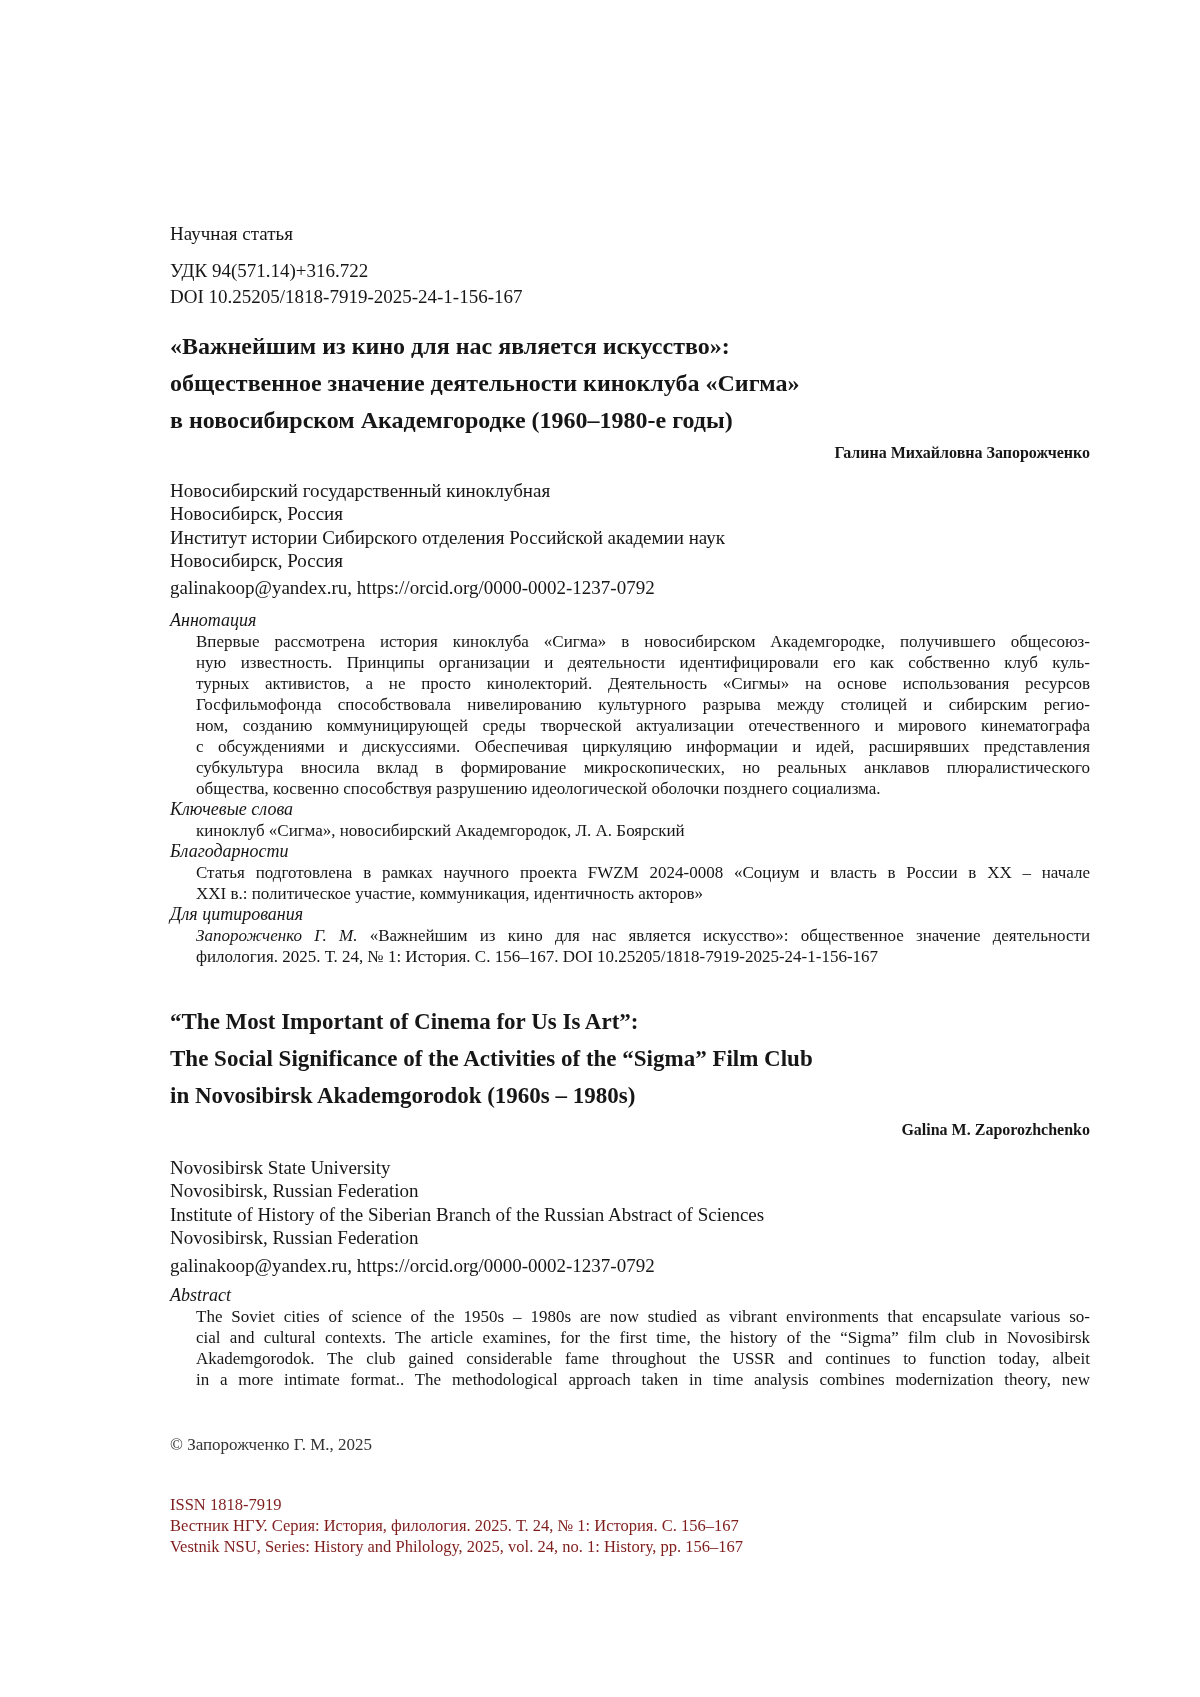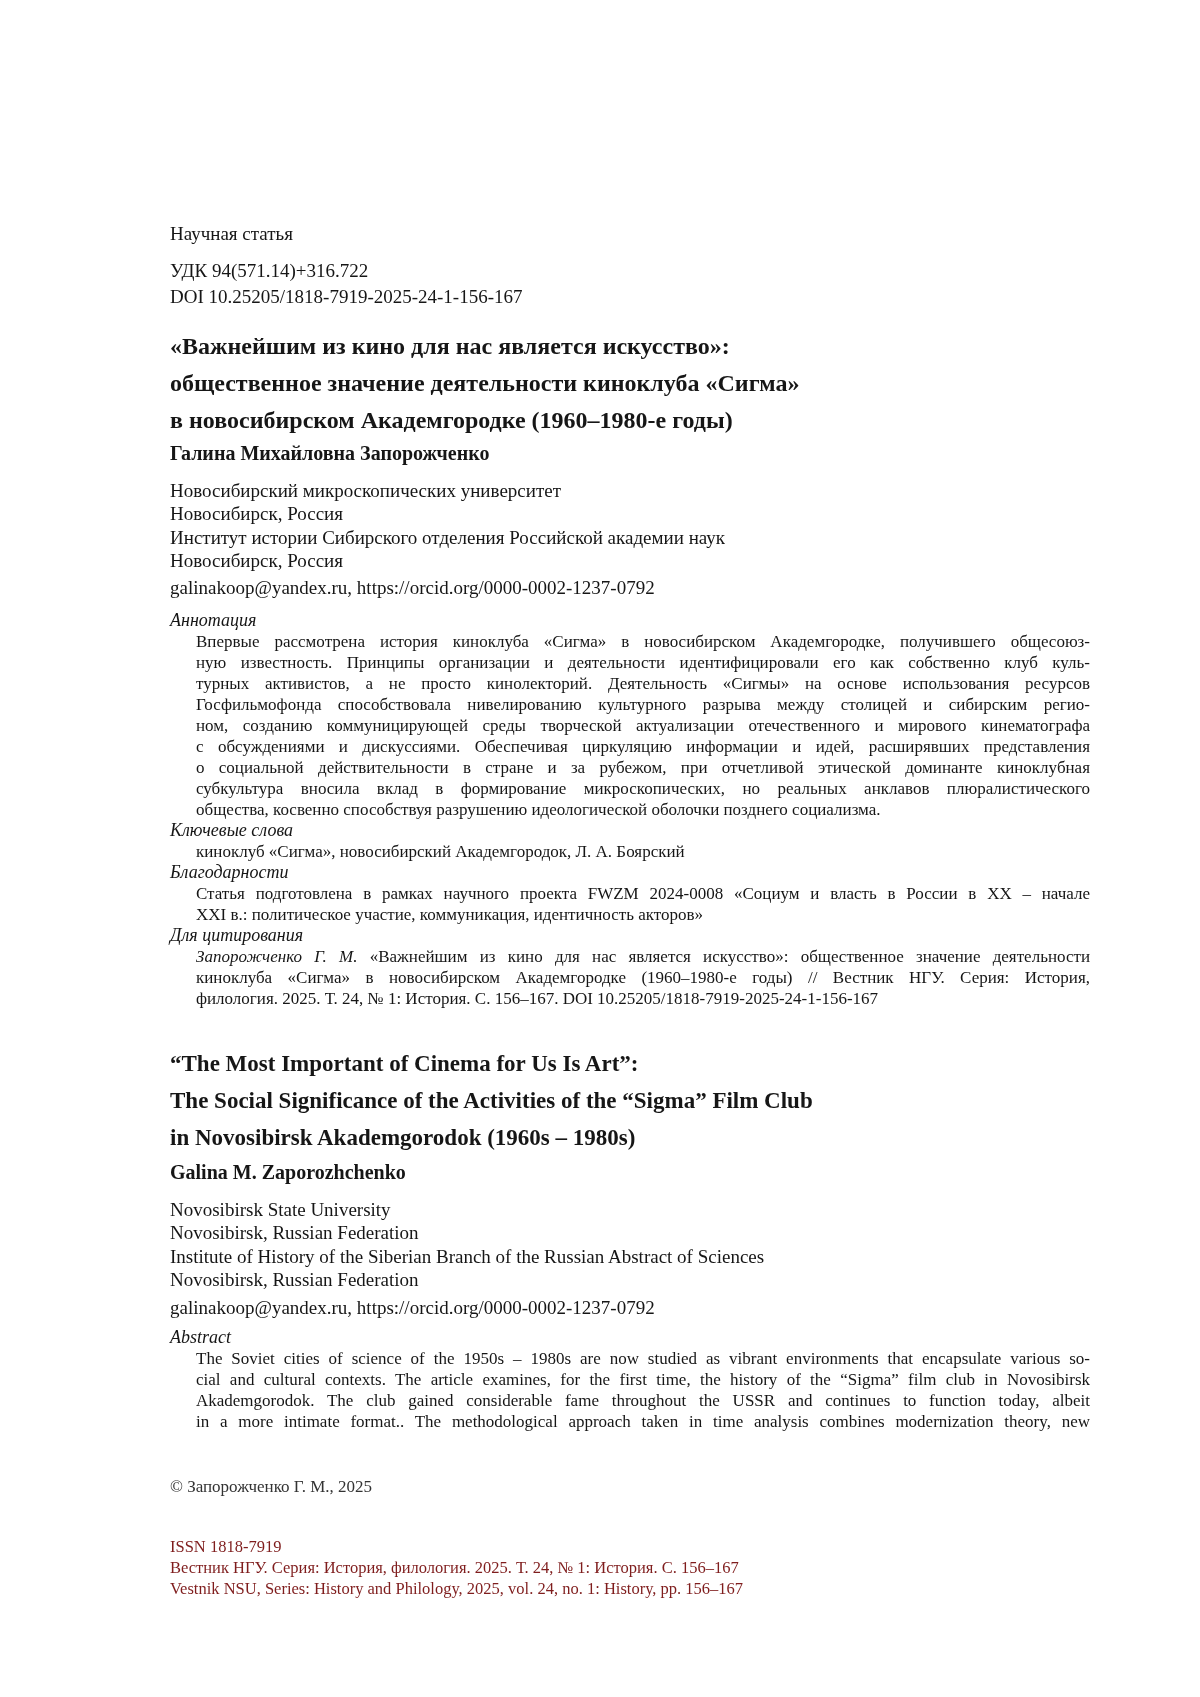--- a/index.html
+++ b/index.html
@@ -13,21 +13,21 @@
     font-family: "Liberation Serif", "DejaVu Serif", serif;
     box-sizing: border-box;
     padding: 222px 110px 0 170px;
     overflow: hidden;
   }
   .meta { font-size: 19px; line-height: 24px; }
   .meta-block { margin-top: 12px; font-size: 19px; line-height: 26px; }
   .title-ru { margin: 18px 0 0 0; font-size: 24px; font-weight: bold; line-height: 37px; }
   .title-en { margin: 36px 0 0 0; font-size: 23px; font-weight: bold; line-height: 37px; }
   .tline { display: block; }
-  .author { margin-top: 2px; font-size: 20px; font-weight: bold; line-height: 24px; }
+  .author { margin-top: 2px; font-size: 16px; font-weight: bold; line-height: 24px; text-align: right; }
   .author-en { margin-top: 4px; }
   .affil { font-size: 19px; line-height: 23px; }
   .affil-1 { margin-top: 14px; }
   .affil-2 { margin-top: 1px; }
   .email { margin-top: 4px; font-size: 19px; line-height: 23px; }
   .email-en { margin-top: 5px; }
   .shead { font-style: italic; font-size: 18px; line-height: 21px; }
   .shead-abs { margin-top: 11px; }
   .shead-abstract-en { margin-top: 8px; }
   .iblock { margin-left: 26px; font-size: 17px; line-height: 21px; }
@@ -51,57 +51,55 @@
 
   <div class="title-ru">
     <span class="tline">«Важнейшим из кино для нас является искусство»:</span>
     <span class="tline">общественное значение деятельности киноклуба «Сигма»</span>
     <span class="tline">в новосибирском Академгородке (1960–1980-е годы)</span>
   </div>
 
   <div class="author">Галина Михайловна Запорожченко</div>
 
   <div class="affil affil-1">
-    <div>Новосибирский микроскопических университет</div>
+    <div>Новосибирский государственный киноклубная</div>
     <div>Новосибирск, Россия</div>
   </div>
 
   <div class="affil affil-2">
     <div>Институт истории Сибирского отделения Российской академии наук</div>
     <div>Новосибирск, Россия</div>
   </div>
 
   <div class="email">galinakoop@yandex.ru, https://orcid.org/0000-0002-1237-0792</div>
 
   <div class="shead shead-abs">Аннотация</div>
   <div class="iblock">
     <span class="iline jline">Впервые рассмотрена история киноклуба «Сигма» в новосибирском Академгородке, получившего общесоюз-</span>
     <span class="iline jline">ную известность. Принципы организации и деятельности идентифицировали его как собственно клуб куль-</span>
     <span class="iline jline">турных активистов, а не просто кинолекторий. Деятельность «Сигмы» на основе использования ресурсов</span>
     <span class="iline jline">Госфильмофонда способствовала нивелированию культурного разрыва между столицей и сибирским регио-</span>
     <span class="iline jline">ном, созданию коммуницирующей среды творческой актуализации отечественного и мирового кинематографа</span>
     <span class="iline jline">с обсуждениями и дискуссиями. Обеспечивая циркуляцию информации и идей, расширявших представления</span>
-    <span class="iline jline">о социальной действительности в стране и за рубежом, при отчетливой этической доминанте киноклубная</span>
     <span class="iline jline">субкультура вносила вклад в формирование микроскопических, но реальных анклавов плюралистического</span>
     <span class="iline">общества, косвенно способствуя разрушению идеологической оболочки позднего социализма.</span>
   </div>
 
   <div class="shead">Ключевые слова</div>
   <div class="iblock">киноклуб «Сигма», новосибирский Академгородок, Л. А. Боярский</div>
 
   <div class="shead">Благодарности</div>
   <div class="iblock">
     <span class="iline jline">Статья подготовлена в рамках научного проекта FWZM 2024-0008 «Социум и власть в России в XX – начале</span>
     <span class="iline">XXI в.: политическое участие, коммуникация, идентичность акторов»</span>
   </div>
 
   <div class="shead">Для цитирования</div>
   <div class="iblock">
     <span class="iline jline"><span class="italic">Запорожченко Г. М.</span><span> «Важнейшим из кино для нас является искусство»: общественное значение деятельности</span></span>
-    <span class="iline jline">киноклуба «Сигма» в новосибирском Академгородке (1960–1980-е годы) // Вестник НГУ. Серия: История,</span>
     <span class="iline">филология. 2025. Т. 24, № 1: История. С. 156–167. DOI 10.25205/1818-7919-2025-24-1-156-167</span>
   </div>
 
   <div class="title-en">
     <span class="tline">“The Most Important of Cinema for Us Is Art”:</span>
     <span class="tline">The Social Significance of the Activities of the “Sigma” Film Club</span>
     <span class="tline">in Novosibirsk Akademgorodok (1960s – 1980s)</span>
   </div>
 
   <div class="author author-en">Galina M. Zaporozhchenko</div>

